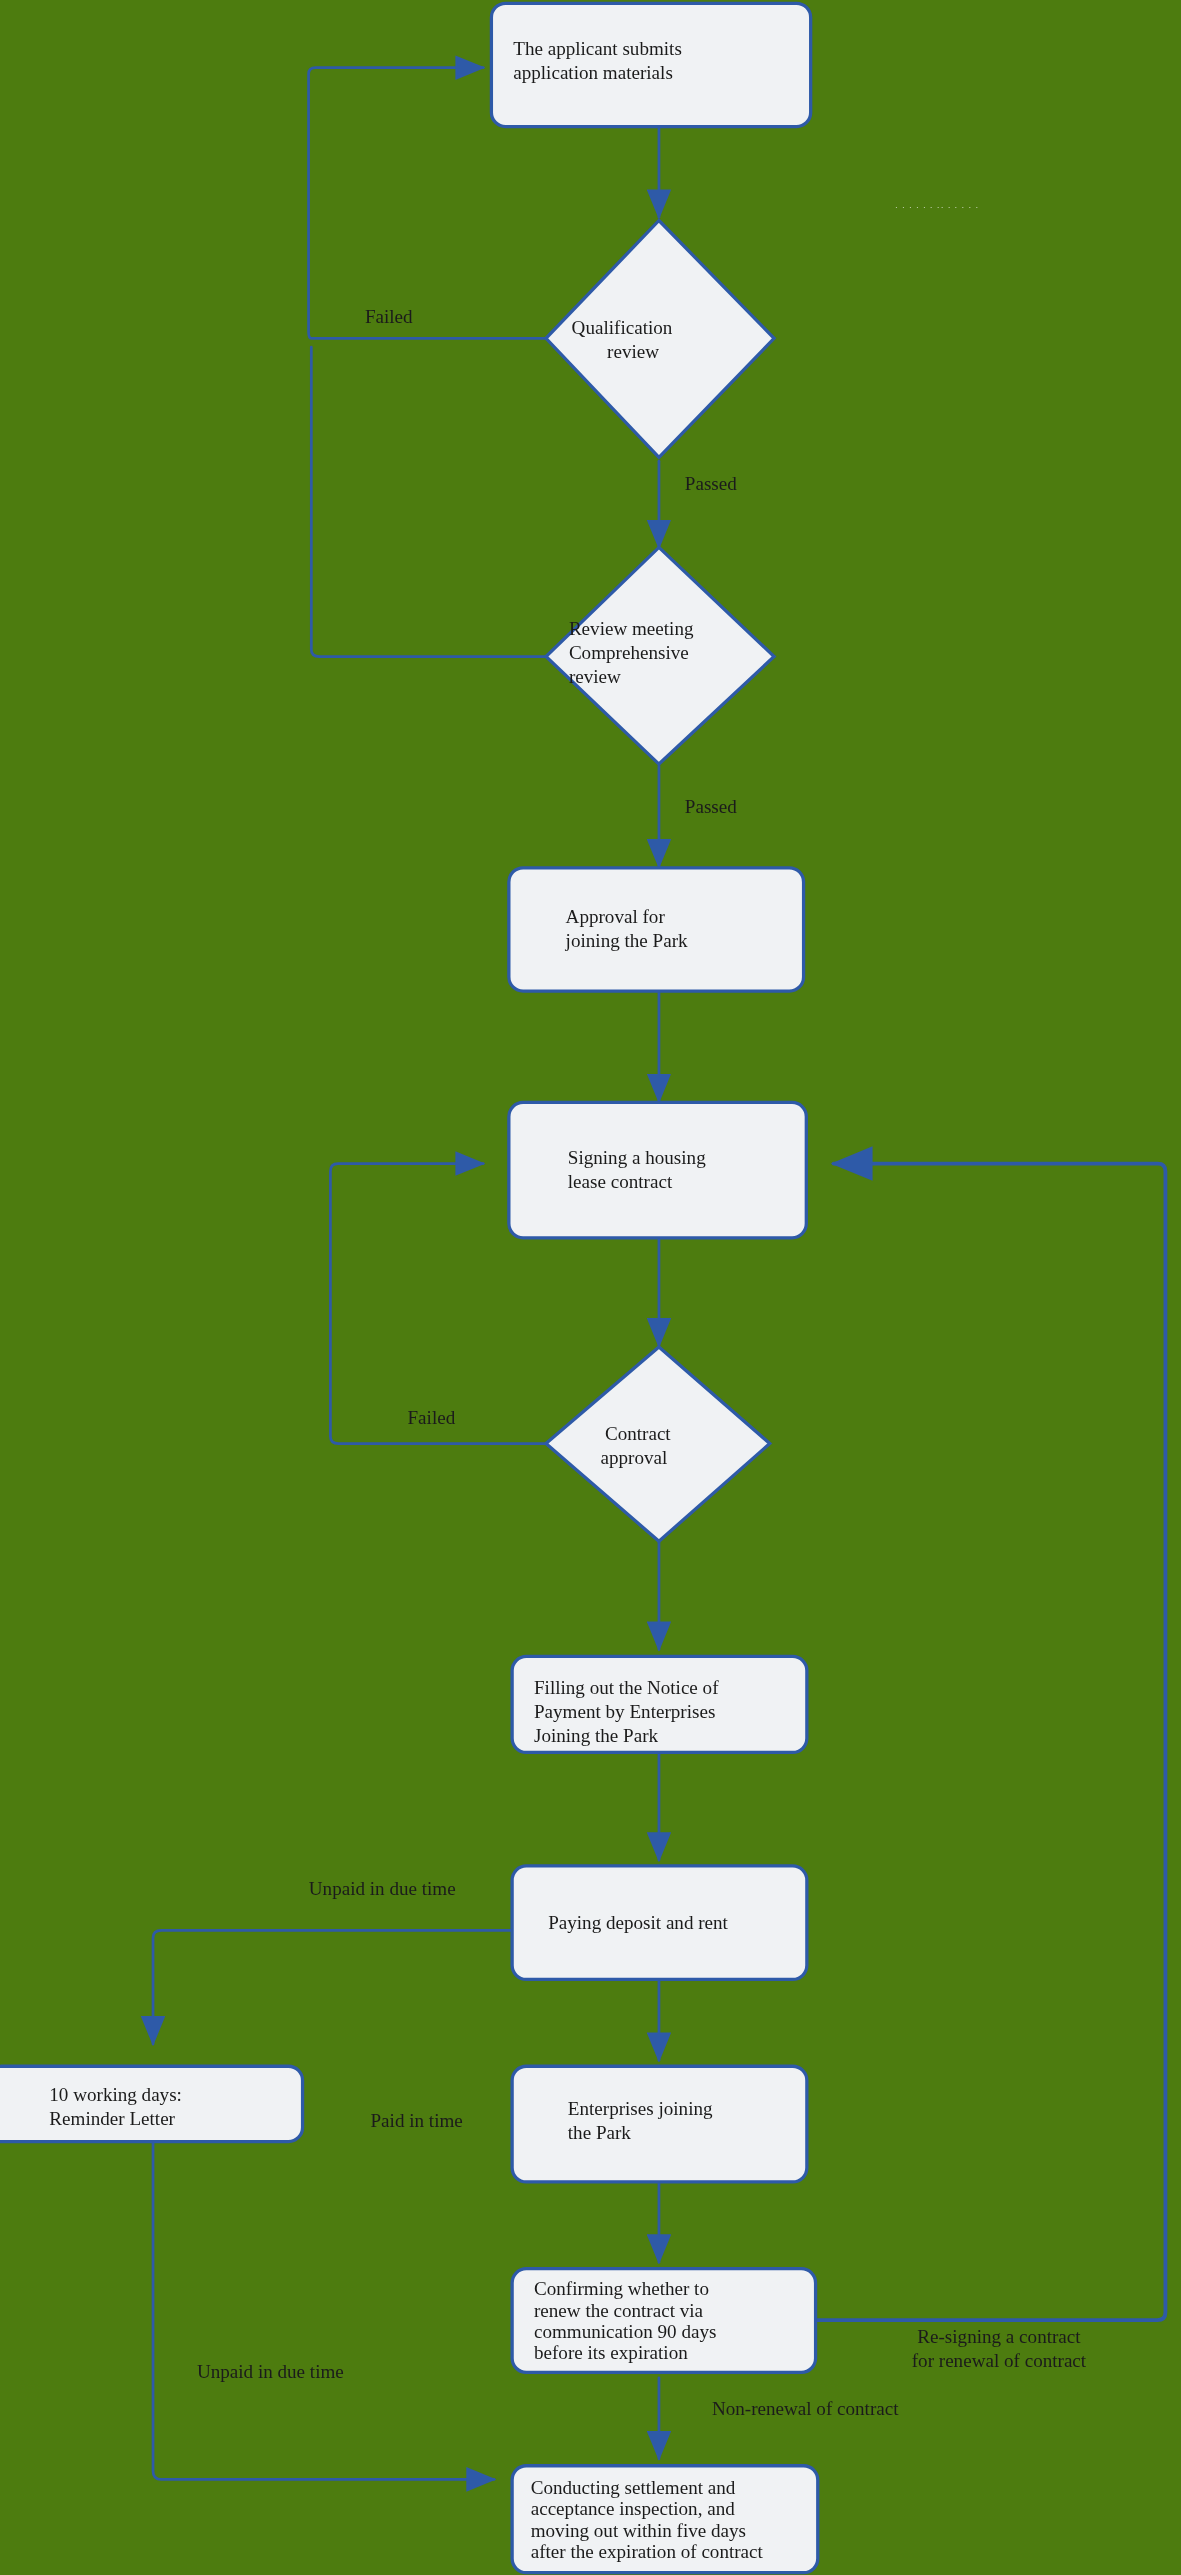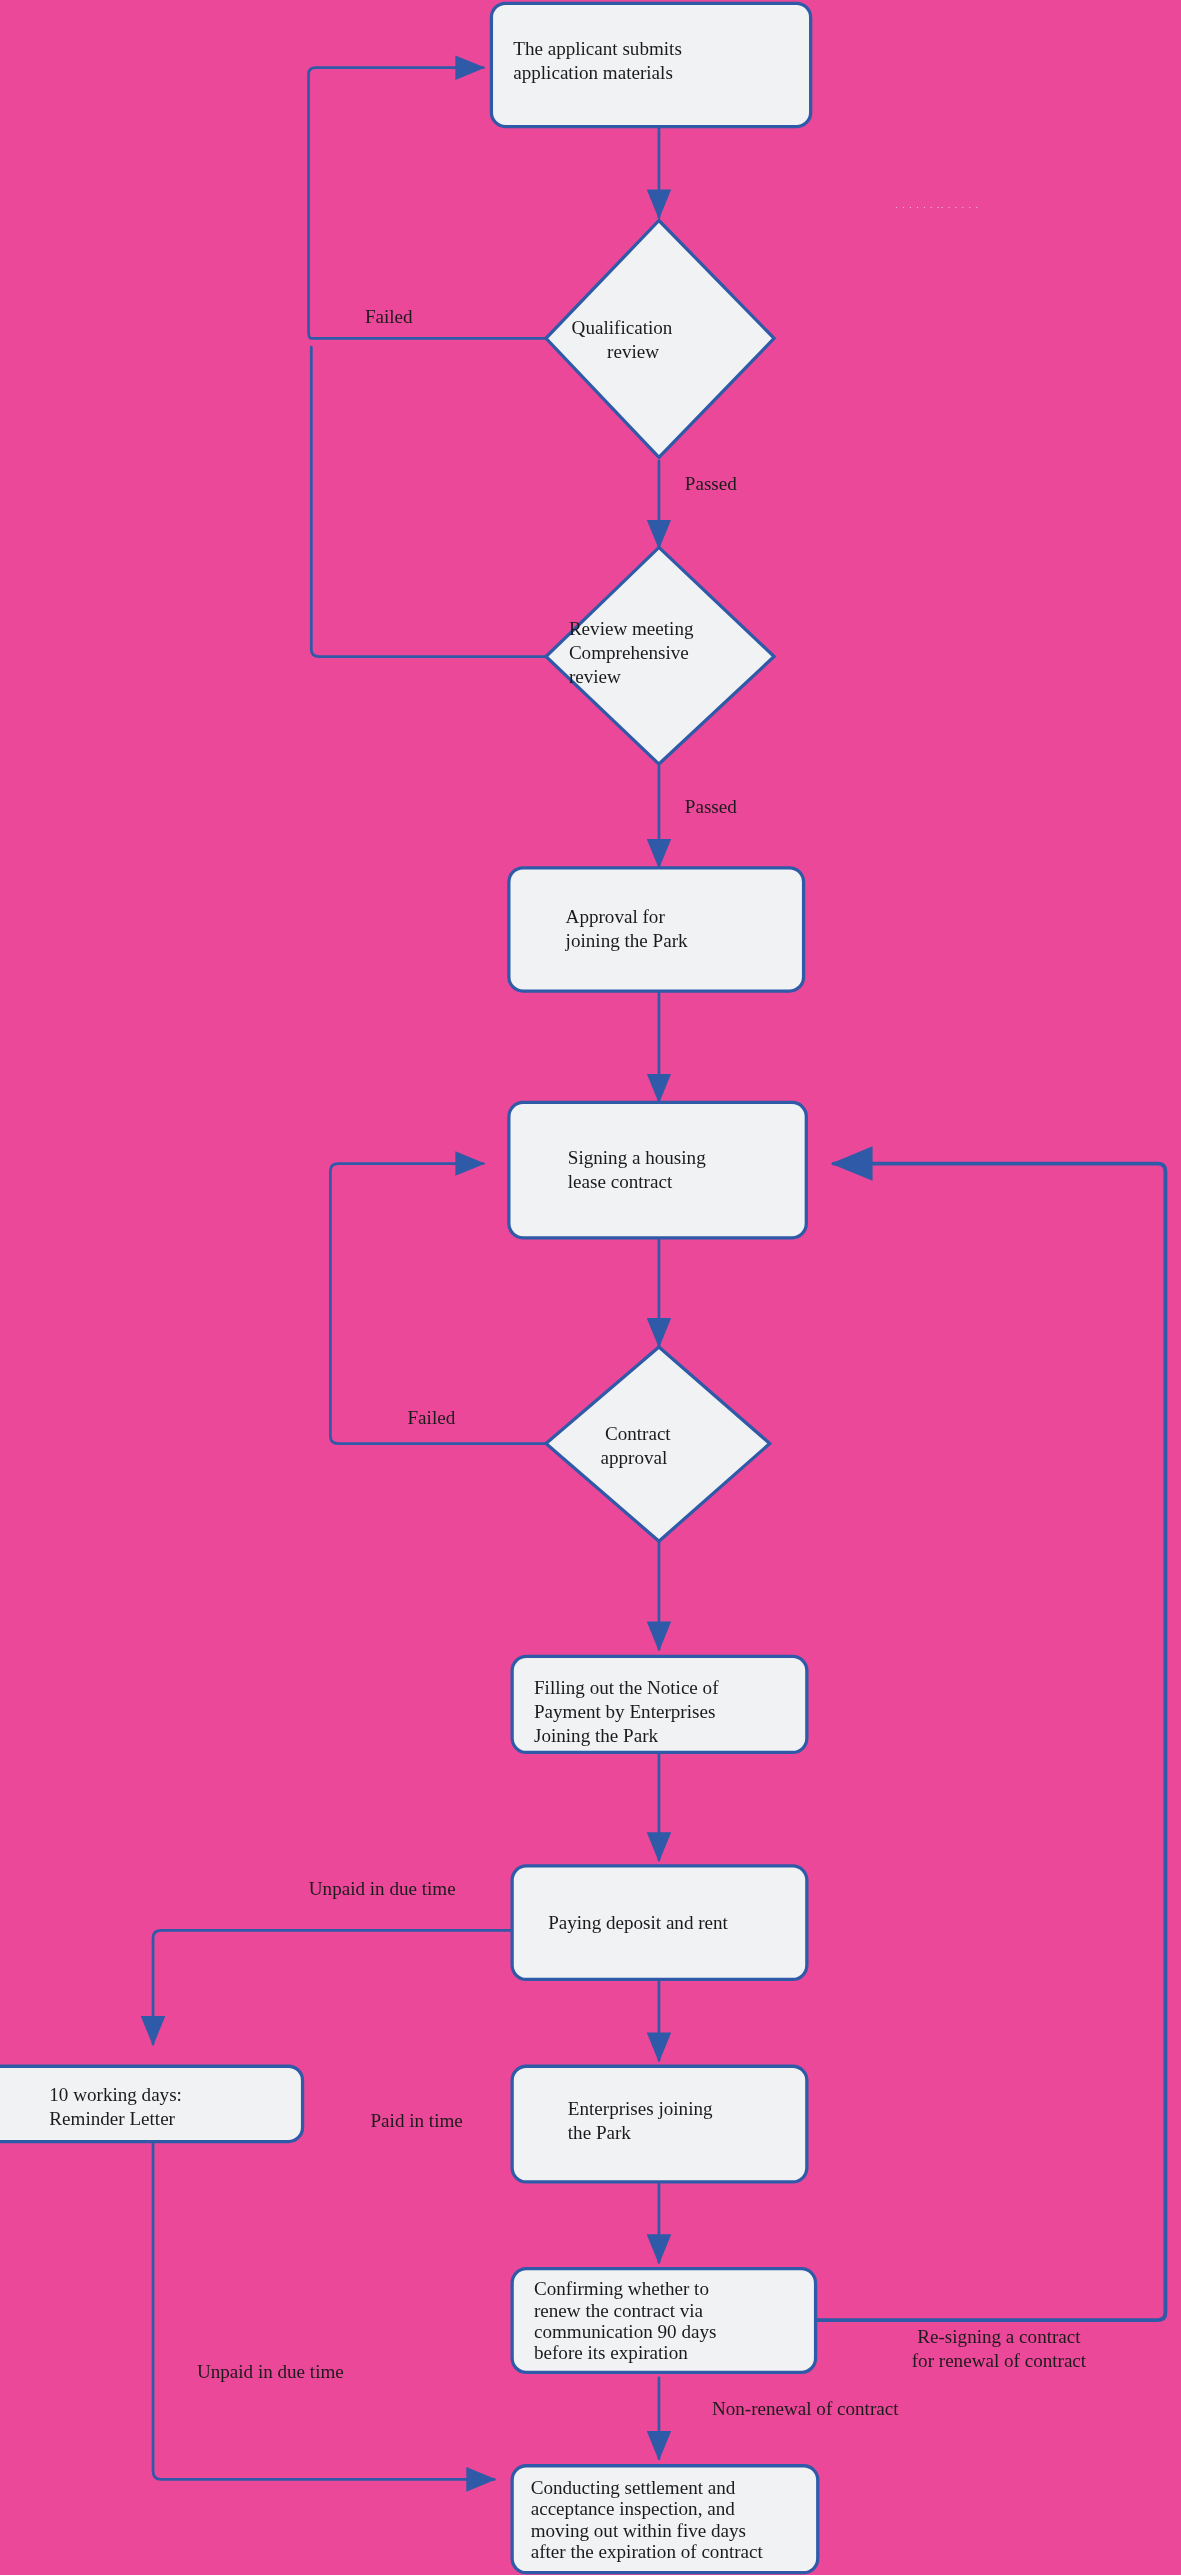--- a/index.html
+++ b/index.html
@@ -1,17 +1,17 @@
 <!DOCTYPE html>
 <html style="font-size:8.7px"><head>
 <meta charset="utf-8">
 <style>
   html,body{margin:0;padding:0;background:#ffffff;}
   body{font-family:"Liberation Serif","DejaVu Serif",serif;}
-  #stage{position:relative;width:1182px;height:2576px;background:#ec4899;overflow:hidden;}
+  #stage{position:relative;width:1182px;height:2576px;background:#4d7c0f;overflow:hidden;}
   svg.flow{position:absolute;left:0;top:0;width:1182px;height:2576px;display:block;}
   .node-rect{fill:#f0f2f4;stroke:#2e5aa8;stroke-width:6;}
   .node-diamond{fill:#f0f2f4;stroke:#2e5aa8;stroke-width:6;}
   .edge{fill:none;stroke:#2e5aa8;stroke-width:5;stroke-linecap:round;stroke-linejoin:round;}
   .edge-thick{stroke-width:7;}
   .node-text{font-family:"Liberation Serif","DejaVu Serif",serif;fill:#1b1b1b;font-size:35px;}
   .node-text-cond{font-family:"Liberation Serif","DejaVu Serif",serif;fill:#1b1b1b;font-size:35px;}
   .edge-label{font-family:"Liberation Serif","DejaVu Serif",serif;fill:#1b1b1b;font-size:35px;}
   .watermark{position:absolute;color:#f4f4f4;font-size:8.2px;letter-spacing:1.1px;white-space:nowrap;user-select:none;}
 </style>

